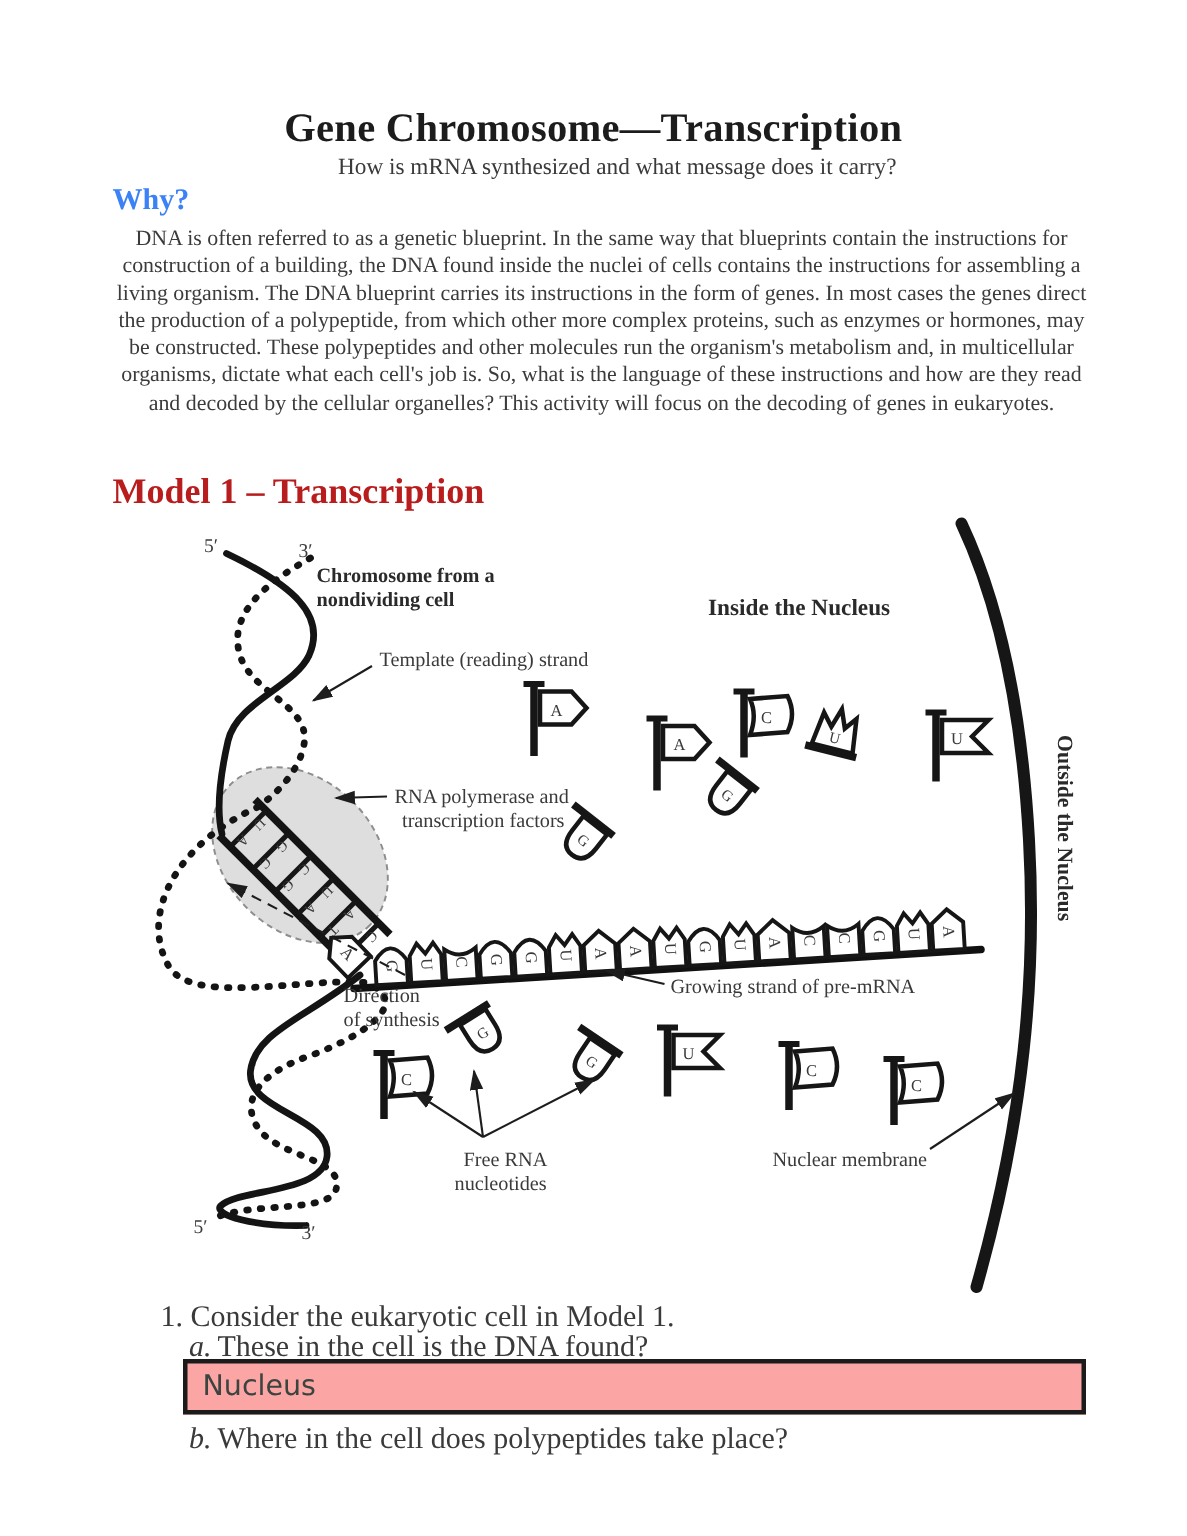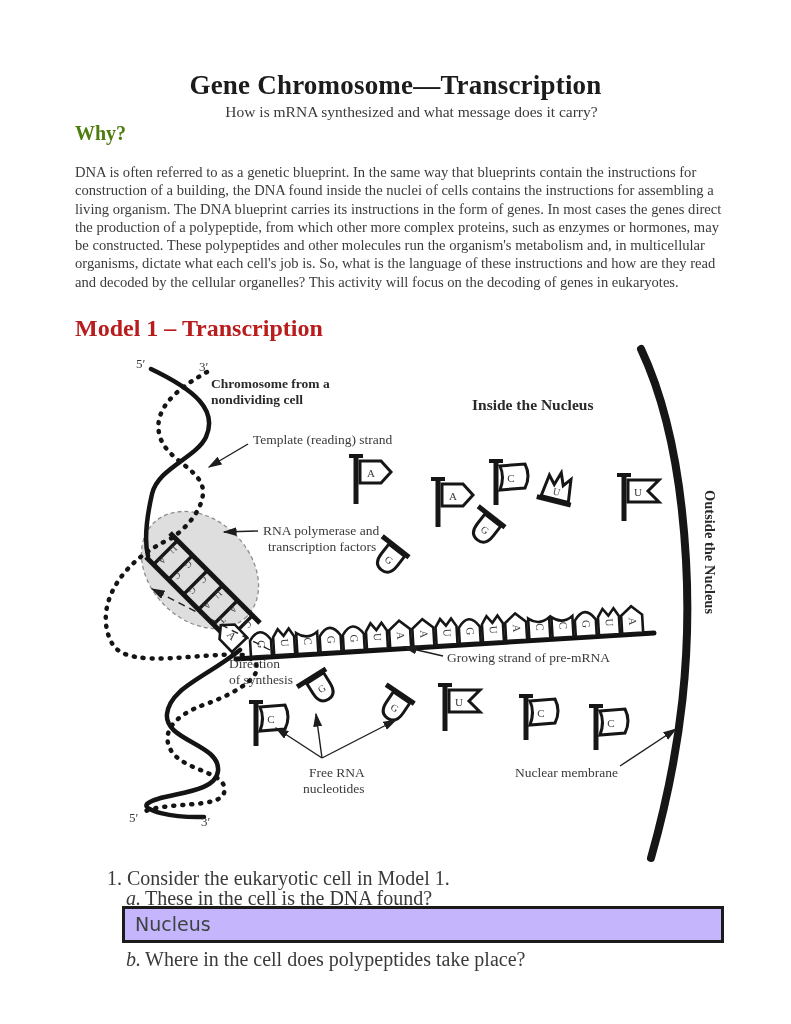--- a/index.html
+++ b/index.html
@@ -4,22 +4,22 @@
 <style>
   html,body{margin:0;padding:0;}
   body{
     width:791px;height:1024px;position:relative;overflow:hidden;
     background:#ffffff;color:#2e2e2e;
     font-family:"Liberation Serif", serif;
   }
   .abs{position:absolute;}
   .title{top:70px;left:0;width:791px;text-align:center;font-size:27px;font-weight:bold;color:#1c1c1c;letter-spacing:.2px;}
   .subtitle{top:103px;left:0;width:791px;text-align:center;font-size:15.5px;color:#3a3a3a;padding-left:16px;}
-  .why-h{top:122px;left:75px;font-size:20px;font-weight:bold;color:#4d7c0f;}
-  .para{top:163px;left:75px;width:652px;font-size:14.6px;line-height:18.3px;color:#3b3b3b;}
+  .why-h{top:122px;left:75px;font-size:20px;font-weight:bold;color:#3b82f6;}
+  .para{top:150px;left:75px;width:652px;font-size:14.6px;line-height:18.3px;color:#3b3b3b;text-align:center;}
   .model-h{top:315px;left:75px;font-size:24px;font-weight:bold;color:#b91c1c;}
   #diagram{position:absolute;top:0;left:0;}
   .q-line{font-size:20px;color:#3a3a3a;}
   .q1{top:867px;left:107px;}
   .q1a{top:887px;left:126px;}
   .q1b{top:948px;left:126px;}
   .q-prefix{font-style:italic;margin-right:4px;}
   .answer-box{
     top:906px;left:122px;width:586px;height:31px;
     border:3px solid #1b1b1b;
@@ -259,14 +259,14 @@
   <text x="447" y="662" font-size="13.5">Growing strand of pre-mRNA</text>
   <text x="309" y="777" font-size="13.5">Free RNA</text>
   <text x="303" y="793" font-size="13.5">nucleotides</text>
   <text x="515" y="777" font-size="13.5">Nuclear membrane</text>
   <text x="129" y="822" font-size="13">5′</text>
   <text x="201" y="826" font-size="13">3′</text>
 </svg>
 
 <div class="abs q-line q1">1. Consider the eukaryotic cell in Model 1.</div>
 <div class="abs q-line q1a"><span class="q-prefix">a.</span><span>These in the cell is the DNA found?</span></div>
-<div class="abs answer-box" id="answer-box" style="background: #c4b5fd;">Nucleus</div>
+<div class="abs answer-box" id="answer-box" style="background: #fca5a5;">Nucleus</div>
 <div class="abs q-line q1b"><span class="q-prefix">b.</span><span>Where in the cell does polypeptides take place?</span></div>
 
 </body></html>

